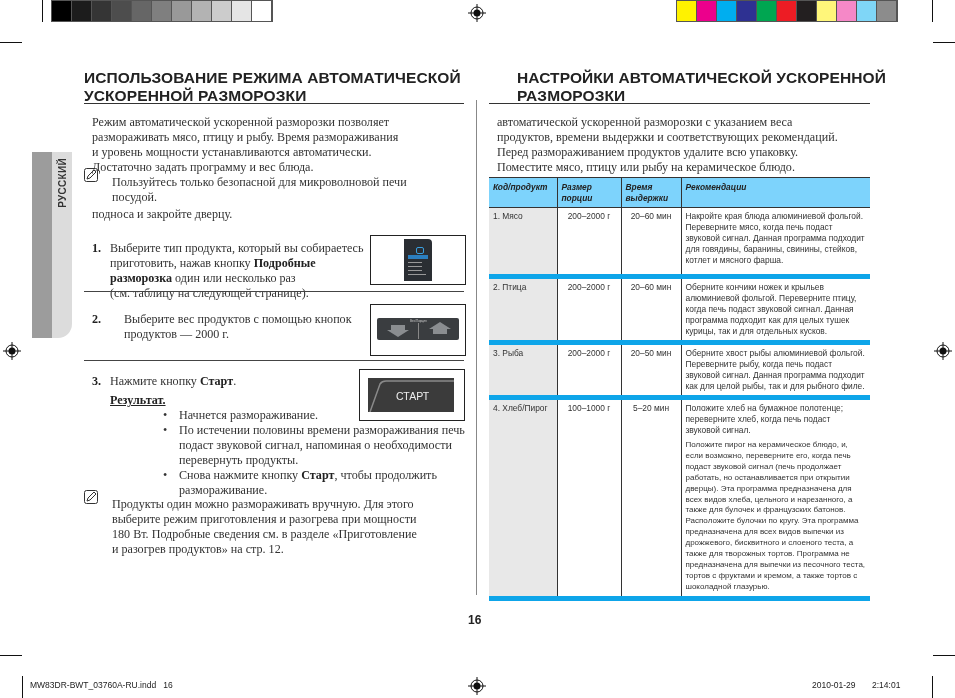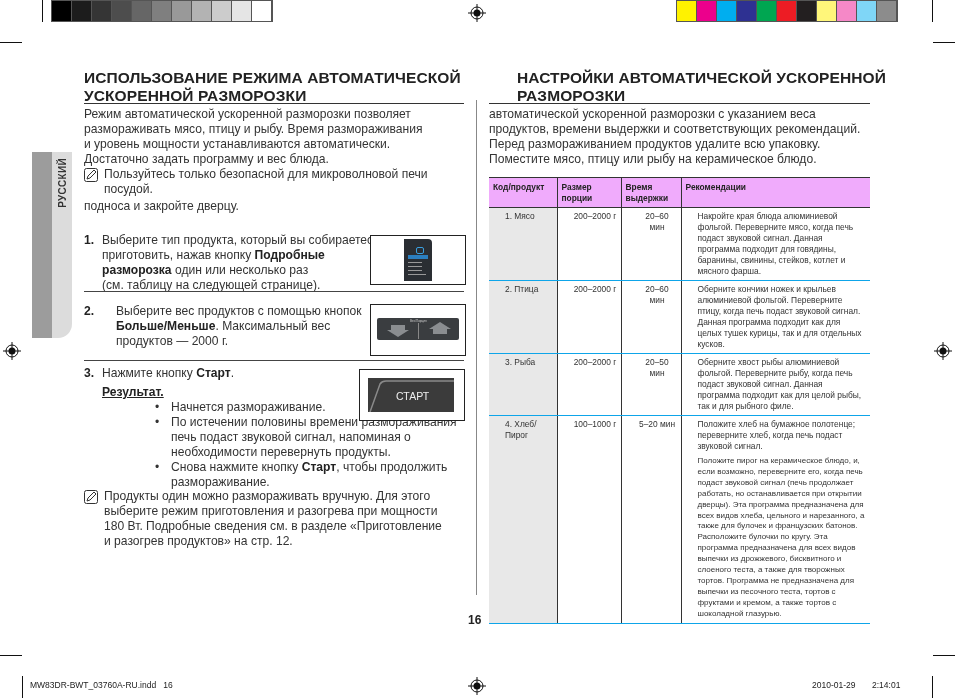--- a/index.html
+++ b/index.html
@@ -11,32 +11,32 @@
   .crop{position:absolute;background:#111;}
   
   .reg{position:absolute;width:18px;height:18px;}
   
   .sidetab{position:absolute;left:32px;top:152px;width:40px;height:186px;}
   .sidetab .dark{position:absolute;left:0;top:0;width:20px;height:186px;background:#9c9c9c;}
   .sidetab .light{position:absolute;left:20px;top:0;width:20px;height:186px;background:#dcdcdc;border-bottom-right-radius:14px;}
   .sidetab .lbl{position:absolute;left:25px;top:6px;writing-mode:vertical-rl;transform:rotate(180deg);font-size:10px;font-weight:bold;color:#333;letter-spacing:0.3px;}
   h1{position:absolute;margin:0;font-size:15.5px;line-height:18px;font-weight:bold;color:#222;letter-spacing:0.1px;}
   .rule{position:absolute;height:1px;background:#333;}
-  .p{position:absolute;font-size:12.1px;line-height:15px;color:#333;margin:0;}
+  .p{position:absolute;font-size:12.1px;line-height:15px;color:#333;margin:8px;font-family:Liberation Serif, serif;}
   .steprule{position:absolute;height:1px;background:#444;}
   .imgbox{position:absolute;border:1px solid #222;background:#fff;}
   b{color:#222;}
   ul.bul{margin:0;padding:0;list-style:none;}
   ul.bul li{position:relative;padding-left:16px;}
   ul.bul li:before{content:"•";position:absolute;left:0;}
   
   table.t{position:absolute;left:489px;top:177px;width:381px;border-collapse:collapse;font-size:8.4px;line-height:11px;color:#333;}
-  table.t th{background:#f0abfc;text-align:left;font-weight:bold;vertical-align:top;padding:4px 4px 3px 4px;border-left:1px solid #333;border-top:1px solid #333;border-bottom:1px solid #333;color:#222;}
+  table.t th{background:#7dd3fc;text-align:left;font-weight:bold;vertical-align:top;padding:4px 4px 3px 4px;border-left:1px solid #333;border-top:1px solid #333;border-bottom:1px solid #333;color:#222;font-style:italic;}
   table.t th:first-child{border-left:none;}
-  table.t td{vertical-align:top;padding:3px 4px 3px 16px;border-left:1px solid #333;border-bottom:1px solid #0ea5e9;}
+  table.t td{vertical-align:top;padding:3px 4px 3px 4px;border-left:1px solid #333;border-bottom:5px solid #0ea5e9;}
   table.t td:first-child{border-left:none;background:#e8e8e8;}
   table.t td.c{text-align:center;}
   .pnum{position:absolute;left:468px;top:613px;font-size:12px;font-weight:bold;color:#222;}
   .foot{position:absolute;top:680px;font-size:8.5px;color:#222;}
 </style>
 </head>
 <body>
 
 <div class="crop" style="left:42px;top:0;width:1px;height:22px;"></div>
 <div class="crop" style="left:0;top:42px;width:22px;height:1px;"></div>
@@ -150,21 +150,20 @@
     <div style="position:absolute;left:4px;top:31px;width:14px;height:1px;background:#999;"></div>
     <div style="position:absolute;left:4px;top:35px;width:18px;height:1px;background:#999;"></div>
   </div>
 </div>
 <div class="steprule" style="left:84px;top:291px;width:380px;"></div>
 
 <div class="p" style="left:84px;top:304px;">
   <b>2.</b>
   <div style="position:absolute;left:32px;top:0;white-space:nowrap;">
     <div>Выберите вес продуктов с помощью кнопок</div>
-    <div><b>Больше/Меньше</b><span>. Максимальный вес</span></div>
     <div>продуктов — 2000 г.</div>
   </div>
 </div>
 <div class="imgbox" style="left:370px;top:304px;width:94px;height:50px;">
   <div style="position:absolute;left:6px;top:13px;width:82px;height:22px;background:#3a3d40;border-radius:2px;">
     <div style="position:absolute;left:33px;top:1px;font-size:3px;color:#ccc;">Вес/Порция</div>
     <div style="position:absolute;left:41px;top:5px;width:1px;height:16px;background:#888;"></div>
     <svg style="position:absolute;left:10px;top:7px;" width="22" height="12" viewBox="0 0 22 12">
         <path d="M4 0 H18 V5 H22 L11 12 L0 5 H4 Z" fill="#8a8d90"></path>
       </svg>

